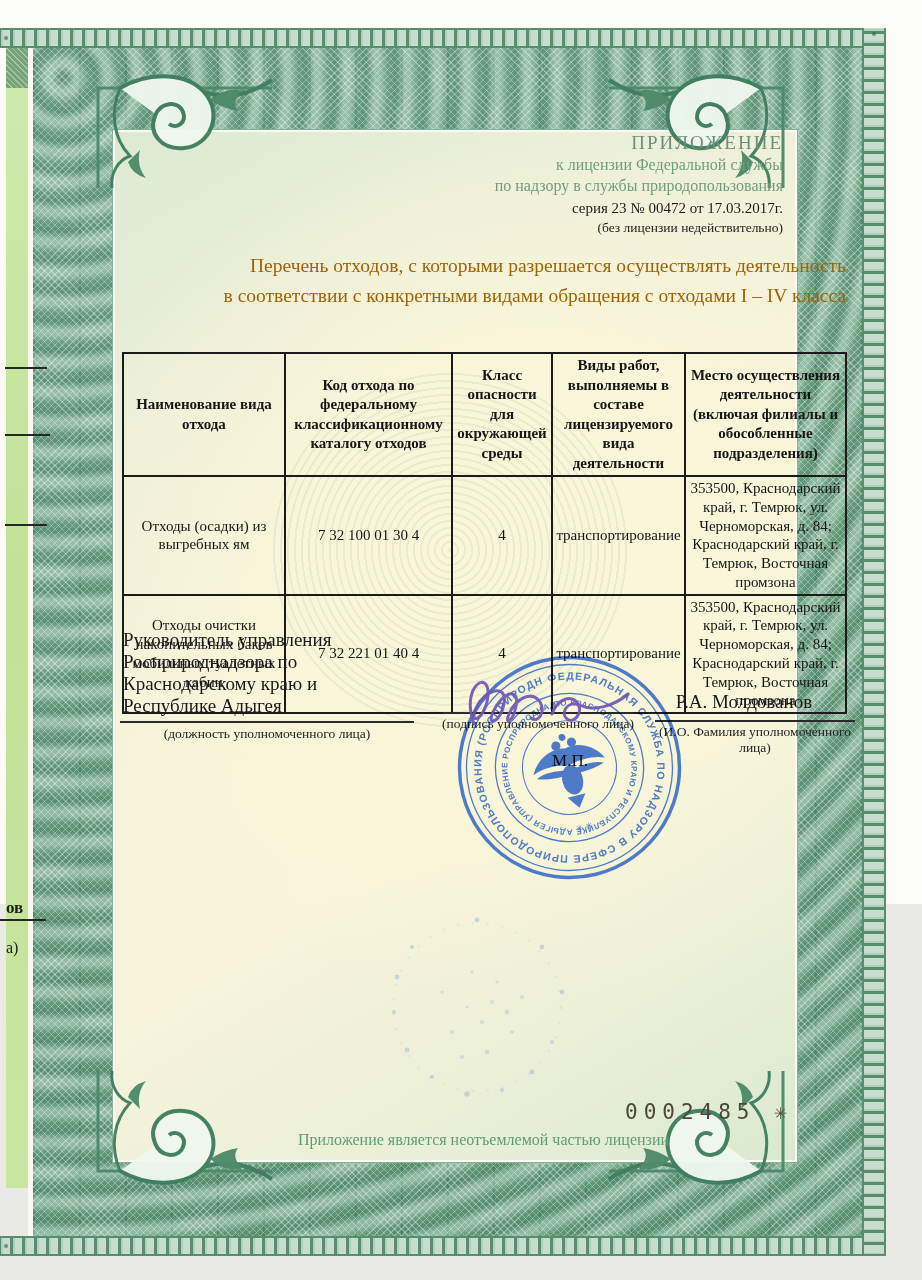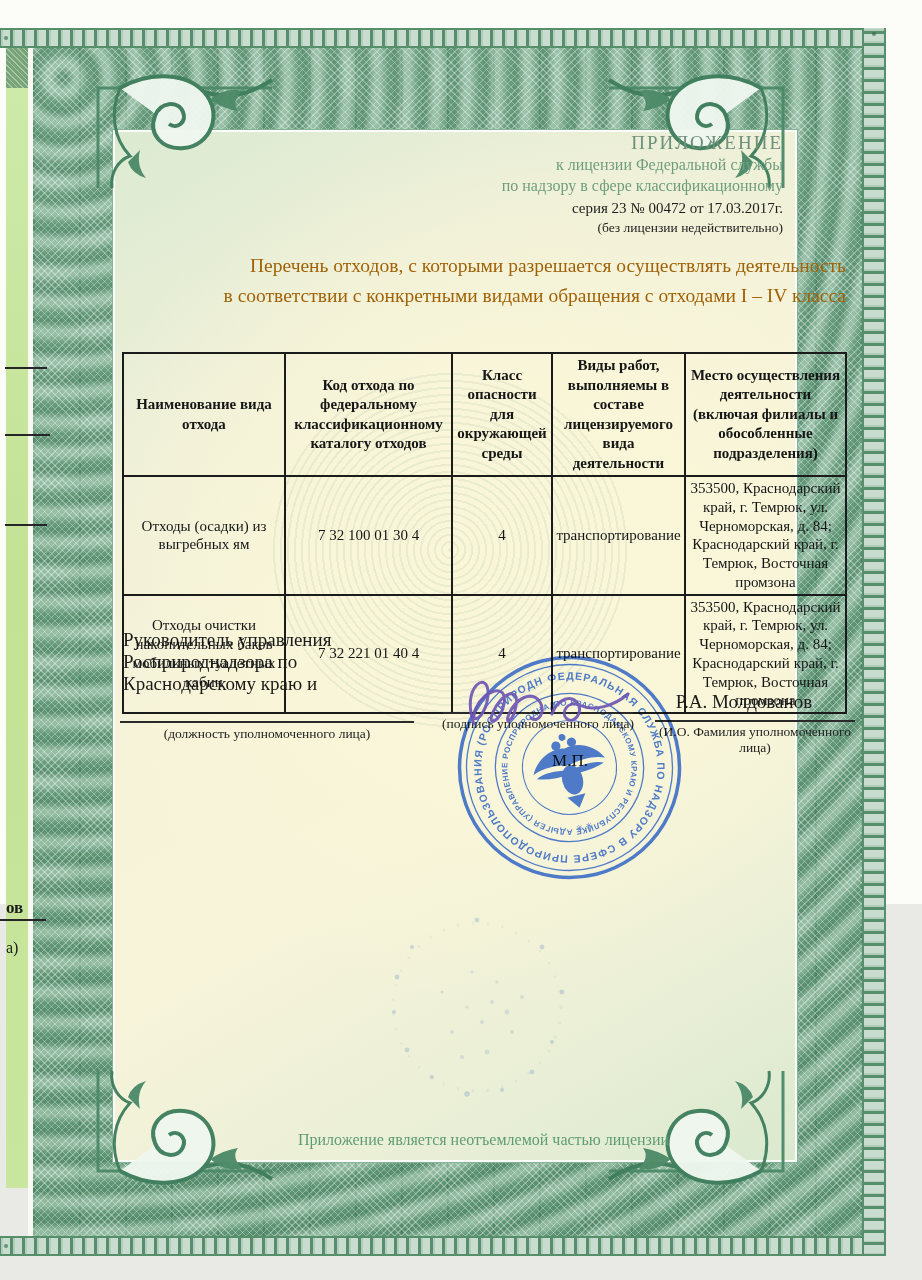--- a/index.html
+++ b/index.html
@@ -141,21 +141,21 @@
     <path d="M32,30 C22,54 25,80 42,98 C31,102 22,114 24,130" fill="none" stroke="#3f7e5d" stroke-width="3"></path>
     <path d="M122,42 q16,-14 32,-9 q-11,11 -4,20 q-14,-2 -28,-11 Z" fill="#4d8a68"></path>
     <path d="M52,92 q-4,16 6,28 q-14,-4 -18,-16 Z" fill="#4d8a68"></path>
   </svg>
 
   <div class="overlay">
 
     <div class="abs hdr">
       <div class="hdr-l1">ПРИЛОЖЕНИЕ</div>
       <div class="hdr-l2">к лицензии Федеральной службы</div>
-      <div class="hdr-l3">по надзору в сфере классификационному</div>
+      <div class="hdr-l3">по надзору в службы природопользования</div>
       <div class="hdr-series">серия 23 № 00472   от  17.03.2017г.</div>
       <div class="hdr-note">(без лицензии недействительно)</div>
     </div>
 
     <div class="abs title">
       <div>Перечень отходов, с которыми разрешается осуществлять деятельность</div>
       <div>в соответствии с конкретными видами обращения с отходами I – IV класса</div>
     </div>
 
     <table class="waste">
@@ -188,20 +188,21 @@
         <td>транспортирование</td>
         <td class="addr">353500, Краснодарский край, г. Темрюк, ул. Черноморская, д. 84; Краснодарский край, г. Темрюк, Восточная промзона</td>
       </tr>
     </tbody>
       </table>
 
     <div class="abs official">
       <div>Руководитель управления</div>
       <div>Росприроднадзора по</div>
       <div>Краснодарскому краю и</div>
+      <div>Республике Адыгея</div>
     </div>
     <div class="abs rule" style="left:120px;top:721px;width:294px;"></div>
     <div class="abs cap" style="left:120px;top:726px;width:294px;">(должность уполномоченного лица)</div>
 
     <div class="abs rule" style="left:443px;top:712px;width:190px;"></div>
     <div class="abs cap" style="left:438px;top:716px;width:200px;">(подпись уполномоченного лица)</div>
     <div class="abs mp">М.П.</div>
 
     <div class="abs name">Р.А. Молдованов</div>
     <div class="abs rule" style="left:655px;top:720px;width:200px;"></div>
@@ -265,20 +266,21 @@
           <circle cx="70" cy="120" r="2"></circle>
         <circle cx="115" cy="70" r="1.6"></circle>
           <circle cx="90" cy="60" r="1.6"></circle>
           <circle cx="140" cy="85" r="2"></circle>
         <circle cx="60" cy="80" r="1.6"></circle>
           <circle cx="105" cy="140" r="2.4"></circle>
           <circle cx="80" cy="145" r="2"></circle>
       </g>
     </svg>
 
+    <div class="abs serial"><span>0002485</span> <span class="mark">✳</span></div>
 
     <div class="abs footer">Приложение является неотъемлемой частью лицензии</div>
 
     <div class="abs tick" style="left:5px;top:367px;width:42px;"></div>
     <div class="abs tick" style="left:5px;top:434px;width:45px;"></div>
     <div class="abs tick" style="left:5px;top:524px;width:42px;"></div>
     <div class="abs frag" style="left:6px;top:898px;width:26px;text-align:left;font-size:17px;">ов</div>
     <div class="abs tick" style="left:0;top:919px;width:46px;"></div>
     <div class="abs" style="left:6px;top:939px;font-size:16px;color:#1c1c1c;">а)</div>
 

